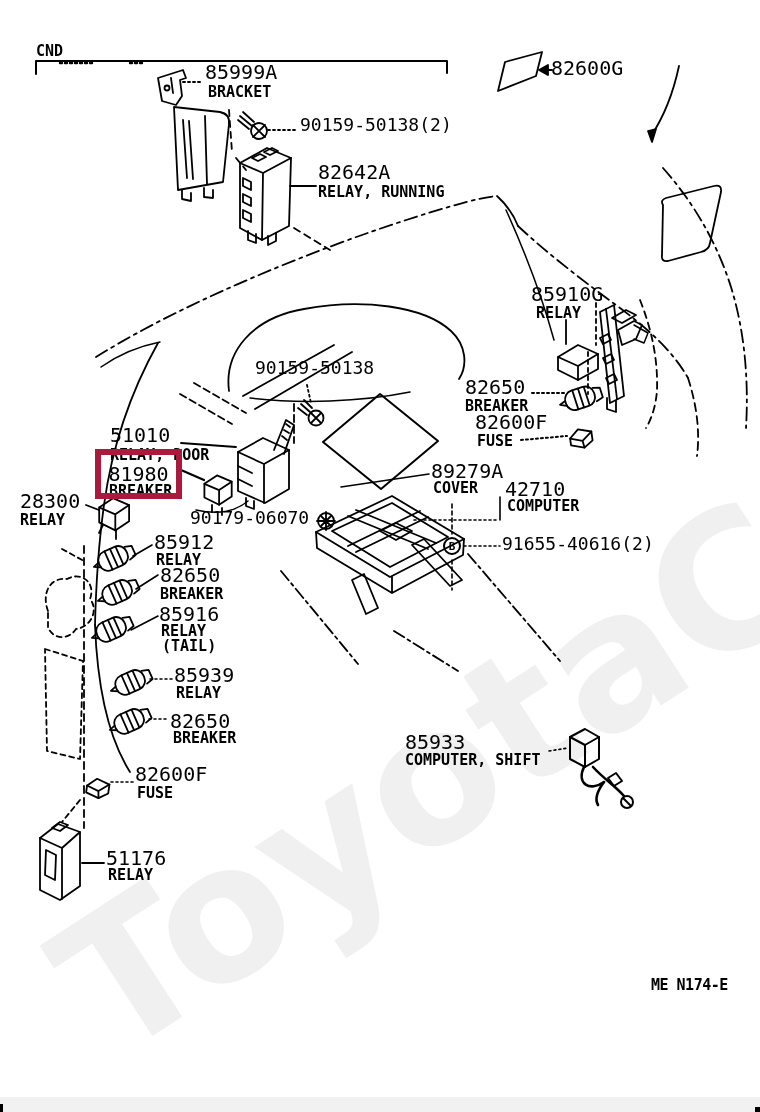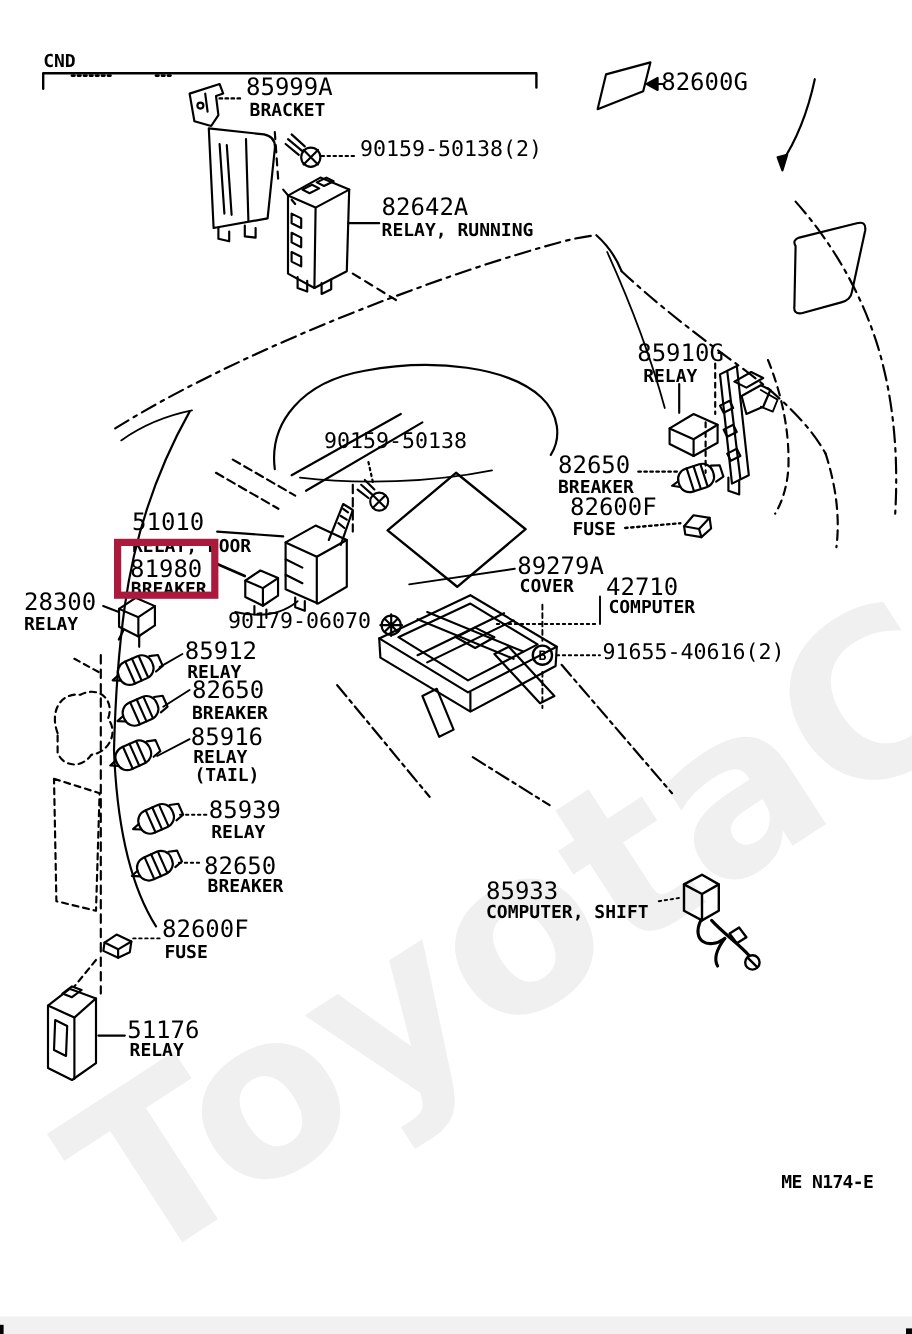--- a/index.html
+++ b/index.html
@@ -256,21 +256,21 @@
   <div class="lbl num sm" style="left:300px;top:116px">90159-50138(2)</div>
 
   <div class="lbl num" style="left:318px;top:162px">82642A</div>
   <div class="lbl desc" style="left:318px;top:185px">RELAY, RUNNING</div>
 
   <div class="lbl num" style="left:551px;top:58px">82600G</div>
 
   <div class="lbl num" style="left:531px;top:284px">85910G</div>
   <div class="lbl desc" style="left:536px;top:306px">RELAY</div>
 
-  <div class="lbl num sm" style="left:270px;top:359px">90159-50138</div>
+  <div class="lbl num sm" style="left:255px;top:359px">90159-50138</div>
 
   <div class="lbl num" style="left:465px;top:377px">82650</div>
   <div class="lbl desc" style="left:465px;top:399px">BREAKER</div>
 
   <div class="lbl num" style="left:475px;top:412px">82600F</div>
   <div class="lbl desc" style="left:477px;top:434px">FUSE</div>
 
   <div class="lbl num" style="left:110px;top:425px">51010</div>
   <div class="lbl desc" style="left:110px;top:448px">RELAY, DOOR</div>
 

